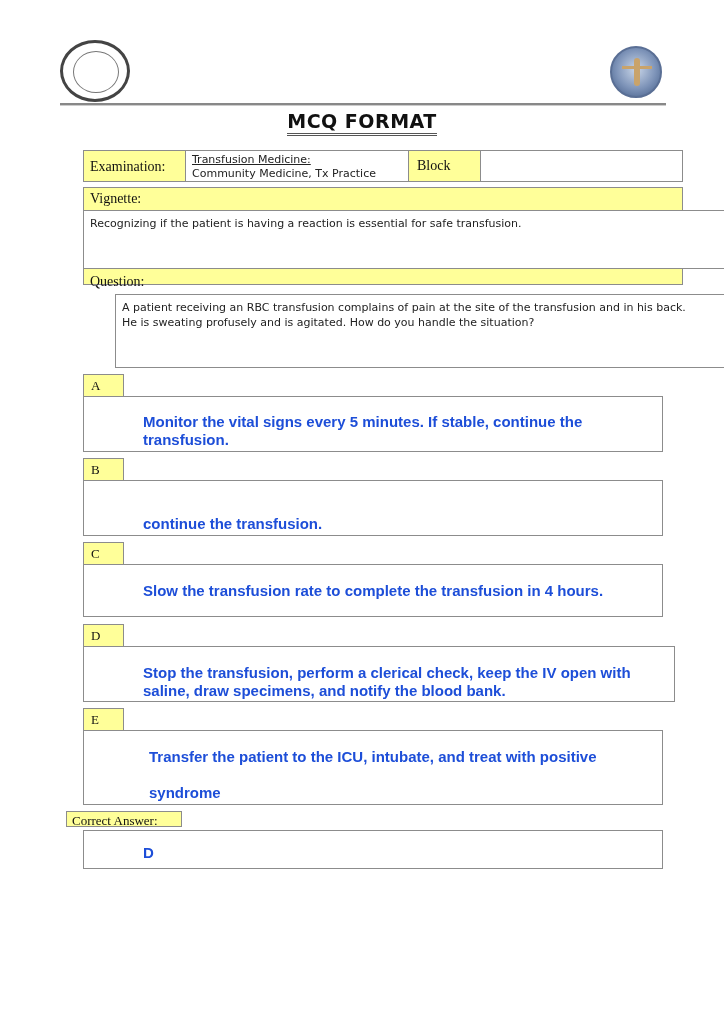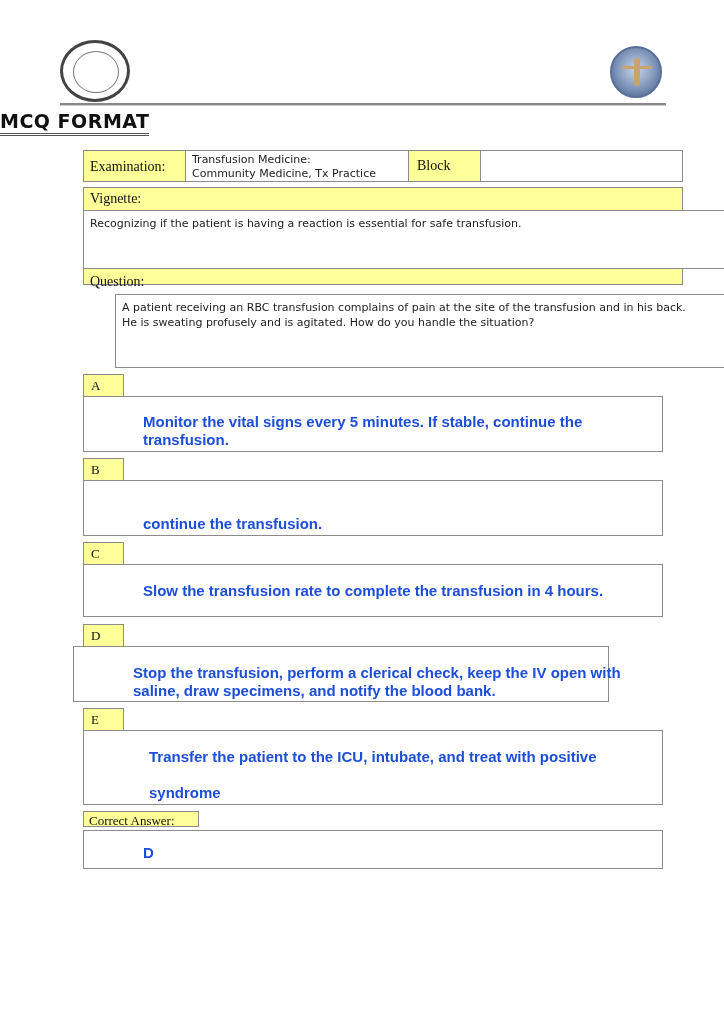--- a/index.html
+++ b/index.html
@@ -5,21 +5,21 @@
   html, body { margin: 0; padding: 0; background: #ffffff; }
   body { width: 724px; height: 1024px; position: relative; overflow: hidden; font-family: "DejaVu Sans", sans-serif; color: #111; }
   .abs { position: absolute; }
   .logo { border-radius: 50%; }
   .logo-left { left: 60px; top: 40px; width: 70px; height: 62px; border: 3px solid #444; background: #fff; box-sizing: border-box; }
   .logo-left .inner { position:absolute; left: 10px; top: 8px; width: 44px; height: 40px; border-radius: 50%; border: 1px solid #777; }
   .logo-right { left: 610px; top: 46px; width: 52px; height: 52px; background: radial-gradient(circle at 50% 45%, #c9d6e8 0%, #7d93b8 55%, #3e5883 100%); border: 2px solid #5a6f95; box-sizing: border-box; }
   .logo-right .fig { position:absolute; left: 22px; top: 10px; width: 6px; height: 28px; background: #c9a36a; border-radius: 3px; }
   .logo-right .arms { position:absolute; left: 10px; top: 18px; width: 30px; height: 3px; background: #c9a36a; }
   .header-rule { left: 60px; top: 103px; width: 606px; height: 2px; background: #888; border-bottom: 1px solid #ccc; }
-  .title { left: 0; width: 628px; top: 110px; font-family: "DejaVu Sans", sans-serif; font-weight: bold; font-size: 19px; letter-spacing: 0.5px; }
+  .title { left: 0; width: 628px; top: 110px; text-align: center; font-family: "DejaVu Sans", sans-serif; font-weight: bold; font-size: 19px; letter-spacing: 0.5px; padding-left: 48px; }
   .title span { border-bottom: 3px double #555; padding-bottom: 1px; }
   .box { position: absolute; border: 1px solid #8c8c8c; box-sizing: border-box; background: #fff; }
   .yellow { background: #ffff99; }
   .serif { font-family: "Liberation Serif", serif; }
   .sans { font-family: "DejaVu Sans", sans-serif; }
   .label { font-size: 14px; color: #111; }
   .small { font-size: 11px; color: #222; line-height: 14px; }
   .opt-text { font-family: "Liberation Sans", sans-serif; font-weight: bold; font-size: 15px; line-height: 18px; color: #1d4ed8; position: absolute; }
 </style>
 </head>
@@ -33,21 +33,21 @@
     <div class="fig"></div>
   </div>
 <div class="abs header-rule"></div>
 
 <div class="abs title"><span>MCQ FORMAT</span></div>
 
 <div class="box yellow" style="left:83px; top:150px; width:103px; height:32px;">
   <div class="serif label" style="position:absolute; left:6px; top:8px;">Examination:</div>
 </div>
 <div class="box" style="left:185px; top:150px; width:224px; height:32px;">
-  <div class="sans small" style="position:absolute; left:6px; top:2px;">Transfusion Medicine:</div>
+  <div class="sans small" style="position:absolute; left:6px; top:2px;text-decoration:underline;">Transfusion Medicine:</div>
   <div class="sans small" style="position:absolute; left:6px; top:16px;">Community Medicine,  Tx Practice</div>
 </div>
 <div class="box yellow" style="left:408px; top:150px; width:73px; height:32px;">
   <div class="serif label" style="position:absolute; left:8px; top:7px;">Block</div>
 </div>
 <div class="box" style="left:480px; top:150px; width:203px; height:32px;">
   <div class="sans small" style="position:absolute; left:0; top:9px;margin-top:44px;">Hematology</div>
 </div>
 
 <div class="box yellow" style="left:83px; top:187px; width:600px; height:24px;">
@@ -83,31 +83,31 @@
 <div class="box yellow" style="left:83px; top:542px; width:41px; height:23px;">
   <div class="serif label" style="position:absolute; left:7px; top:3px; font-size:13px;">C</div>
 </div>
 <div class="box" style="left:83px; top:564px; width:580px; height:53px;">
   <div class="opt-text" style="left:59px; top:17px;">Slow the transfusion rate to complete the transfusion in 4 hours.</div>
 </div>
 
 <div class="box yellow" style="left:83px; top:624px; width:41px; height:23px;">
   <div class="serif label" style="position:absolute; left:7px; top:3px; font-size:13px;">D</div>
 </div>
-<div class="box" style="left:73px; top:646px; width:536px; height:56px;">
+<div class="box" style="left:83px; top:646px; width:592px; height:56px;">
   <div class="opt-text" style="left:59px; top:17px; white-space:nowrap;">Stop the transfusion, perform a clerical check, keep the IV open with</div>
   <div class="opt-text" style="left:59px; top:35px;">saline, draw specimens, and notify the blood bank.</div>
 </div>
 
 <div class="box yellow" style="left:83px; top:708px; width:41px; height:23px;">
   <div class="serif label" style="position:absolute; left:7px; top:3px; font-size:13px;">E</div>
 </div>
 <div class="box" style="left:83px; top:730px; width:580px; height:75px;padding-left:20px;">
   <div class="opt-text" style="left:65px; top:17px;">Transfer the patient to the ICU, intubate, and treat with positive</div>
   <div class="opt-text" style="left:65px; top:53px;">syndrome</div>
 </div>
 
-<div class="box yellow" style="left:83px; top:811px; width:116px; height:16px;">
+<div class="box yellow" style="left:66px; top:811px; width:116px; height:16px;">
   <div class="serif label" style="position:absolute; left:5px; top:1px; font-size:13px;">Correct Answer:</div>
 </div>
 <div class="box" style="left:83px; top:830px; width:580px; height:39px;">
   <div class="opt-text" style="left:59px; top:13px;">D</div>
 </div>
 
 </body></html>

